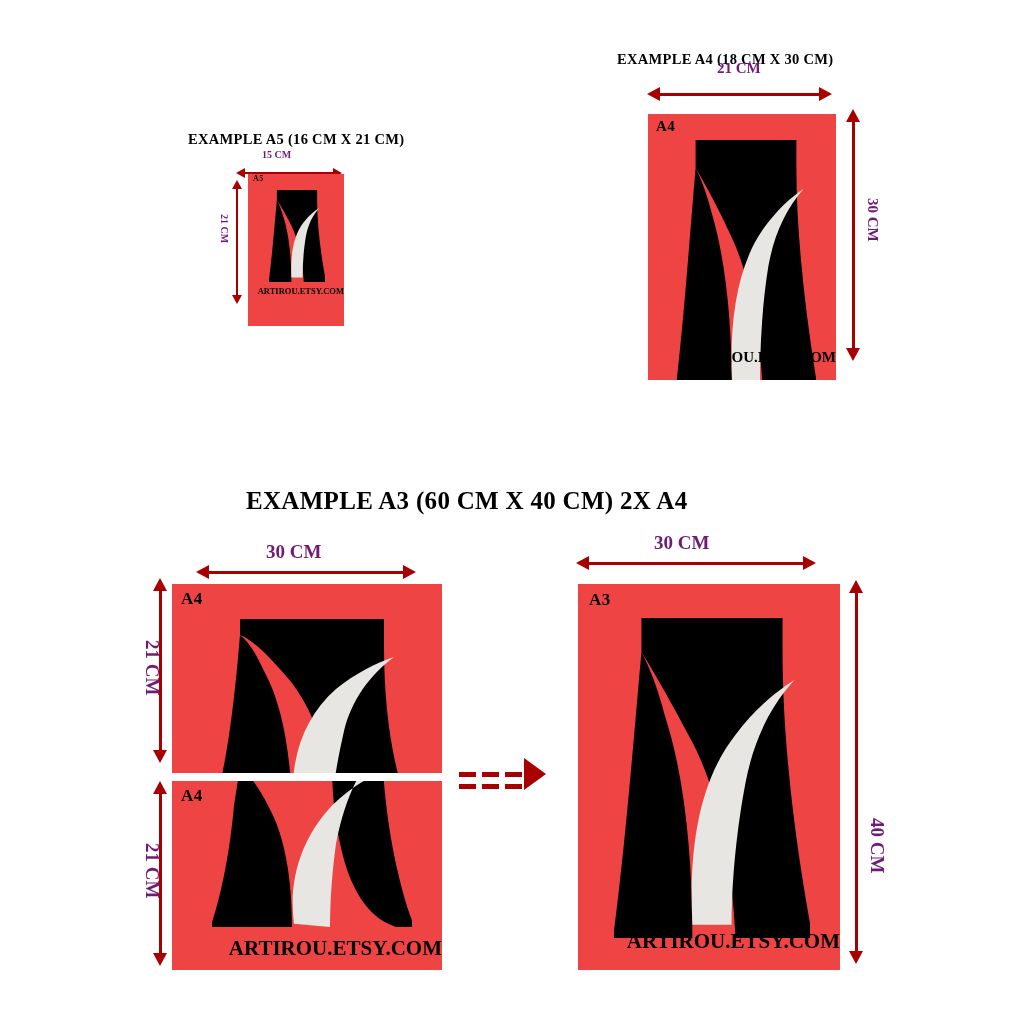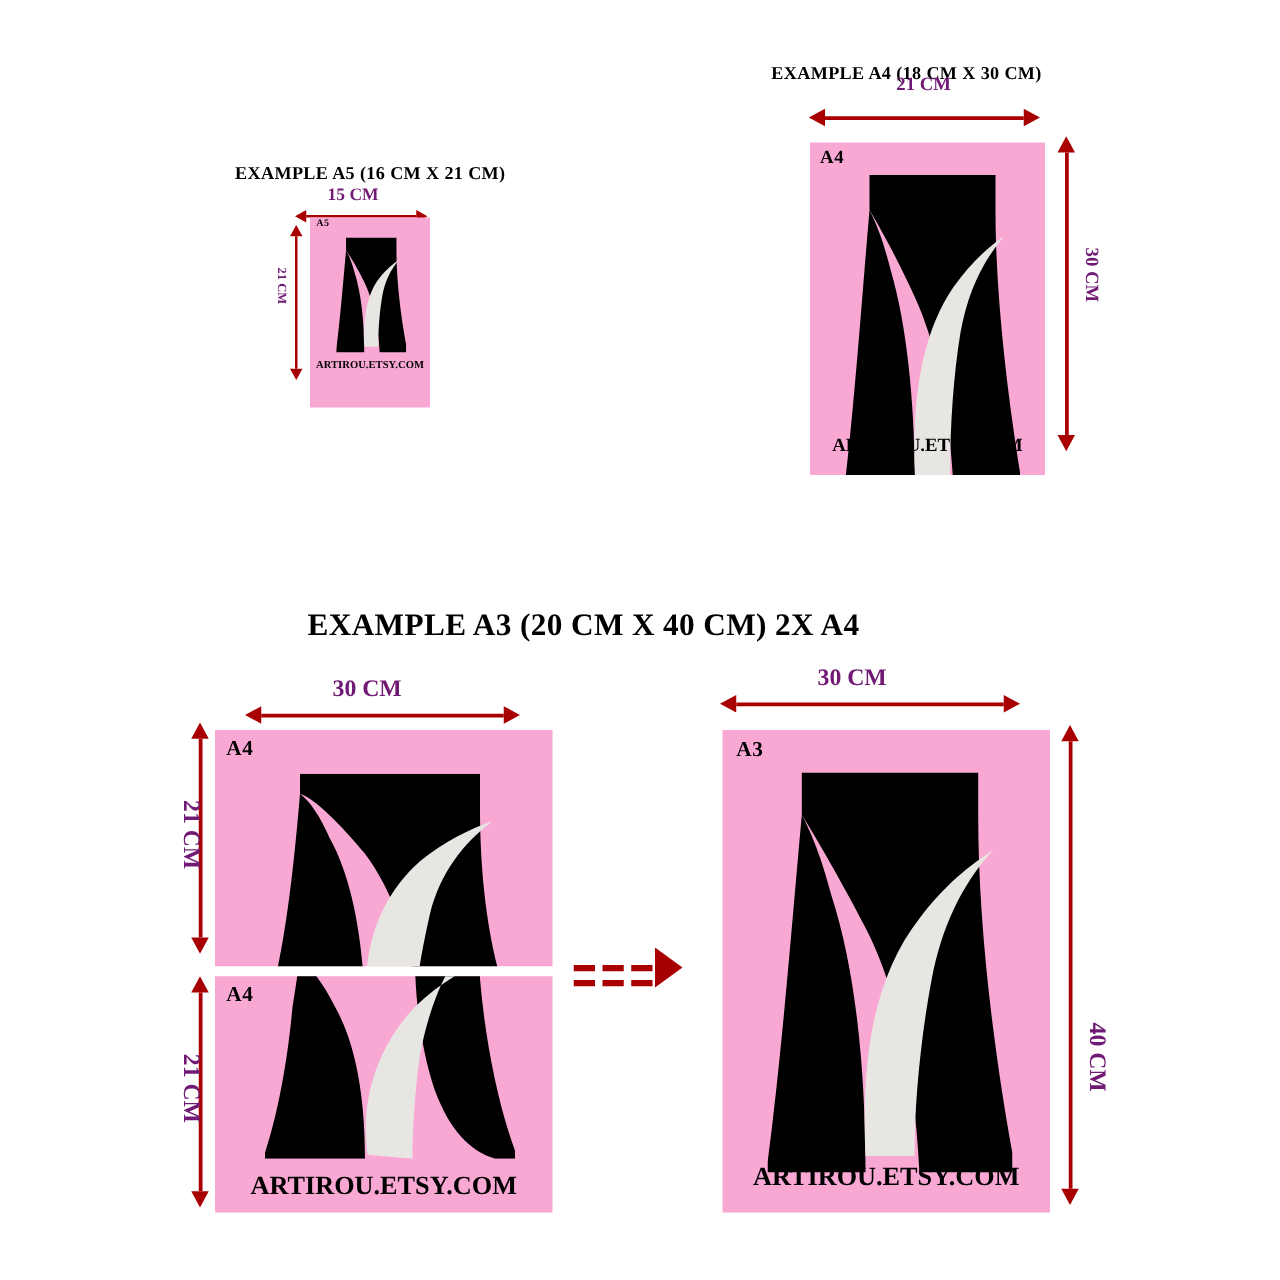--- a/index.html
+++ b/index.html
@@ -12,36 +12,36 @@
   }
   #stage {
     position: relative;
     width: 1024px; height: 1024px;
     background: #ffffff;
   }
 
   
   .poster {
     position: absolute;
-    background: #f9a8d4;
+    background: #ef4444;
     overflow: hidden;
   }
   .poster .corner-label {
     position: absolute;
     left: 5px; top: 0;
     font-family: "Liberation Serif", serif;
     font-weight: 700;
     color: #000;
     letter-spacing: 0.5px;
     z-index: 4;
   }
   .poster .brand {
     position: absolute;
     left: 0; right: 0;
-    text-align: center;
+    text-align: right;
     font-family: "Liberation Serif", serif;
     font-weight: 700;
     color: #000;
     z-index: 5;
     white-space: nowrap;
   }
   .logo-wrap {
     position: absolute;
     z-index: 3;
   }
@@ -140,21 +140,21 @@
 
 <div id="stage">
 
   <div class="caption" style="left:188px; top:131px; font-size:14.5px;">EXAMPLE A5 (16 CM X 21 CM)</div>
 
   <div class="dim-h small" style="left:236px; top:167px; width:106px; height:12px;">
     <div class="head left"></div>
     <div class="bar"></div>
     <div class="head right"></div>
   </div>
-  <div class="dim-label" style="left:262px; top:149px; font-size:14px;">15 CM</div>
+  <div class="dim-label" style="left:262px; top:149px; font-size:10px;">15 CM</div>
 
   <div class="dim-v small" style="left:231px; top:180px; width:12px; height:124px;">
     <div class="head up"></div>
     <div class="bar"></div>
     <div class="head down"></div>
   </div>
   <div class="dim-label vert" style="left:219px; top:214px; font-size:10px;">21 CM</div>
 
   <div class="poster" style="left:248px; top:174px; width:96px; height:152px;">
     <div class="corner-label" style="font-size:8px;">A5</div>
@@ -189,21 +189,21 @@
     <div class="logo-wrap" style="left:28px; top:26px; width:140px; height:252px;">
       <svg viewBox="0 0 100 180" preserveAspectRatio="none" aria-hidden="true">
         <path fill="#000000" d="M14 0 H86 V20 C86 66 92 120 100 170 L100 180 H62 C60 134 52 96 40 70 C30 48 20 30 14 20 Z"></path>
         <path fill="#000000" d="M14 20 C10 66 6 124 0 176 L0 180 H40 C40 134 36 88 26 54 C22 38 18 28 14 20 Z"></path>
         <path fill="#e8e6e3" d="M40 172 C38 128 44 90 62 64 C72 50 82 41 91 35 C78 50 70 68 66 90 C62 114 60 144 60 172 Z"></path>
       </svg>
     </div>
     <div class="brand" style="bottom:14px; font-size:15px;">ARTIROU.ETSY.COM</div>
   </div>
 
-  <div class="caption" style="left:246px; top:487px; font-size:25px;">EXAMPLE A3 (20 CM X 40 CM) 2X A4</div>
+  <div class="caption" style="left:246px; top:487px; font-size:25px;">EXAMPLE A3 (60 CM X 40 CM) 2X A4</div>
 
   <div class="dim-h" style="left:196px; top:564px; width:220px; height:16px;">
     <div class="head left"></div>
     <div class="bar"></div>
     <div class="head right"></div>
   </div>
   <div class="dim-label" style="left:266px; top:541px; font-size:19px;">30 CM</div>
 
   <div class="dim-v" style="left:152px; top:578px; width:16px; height:185px;">
     <div class="head up"></div>

